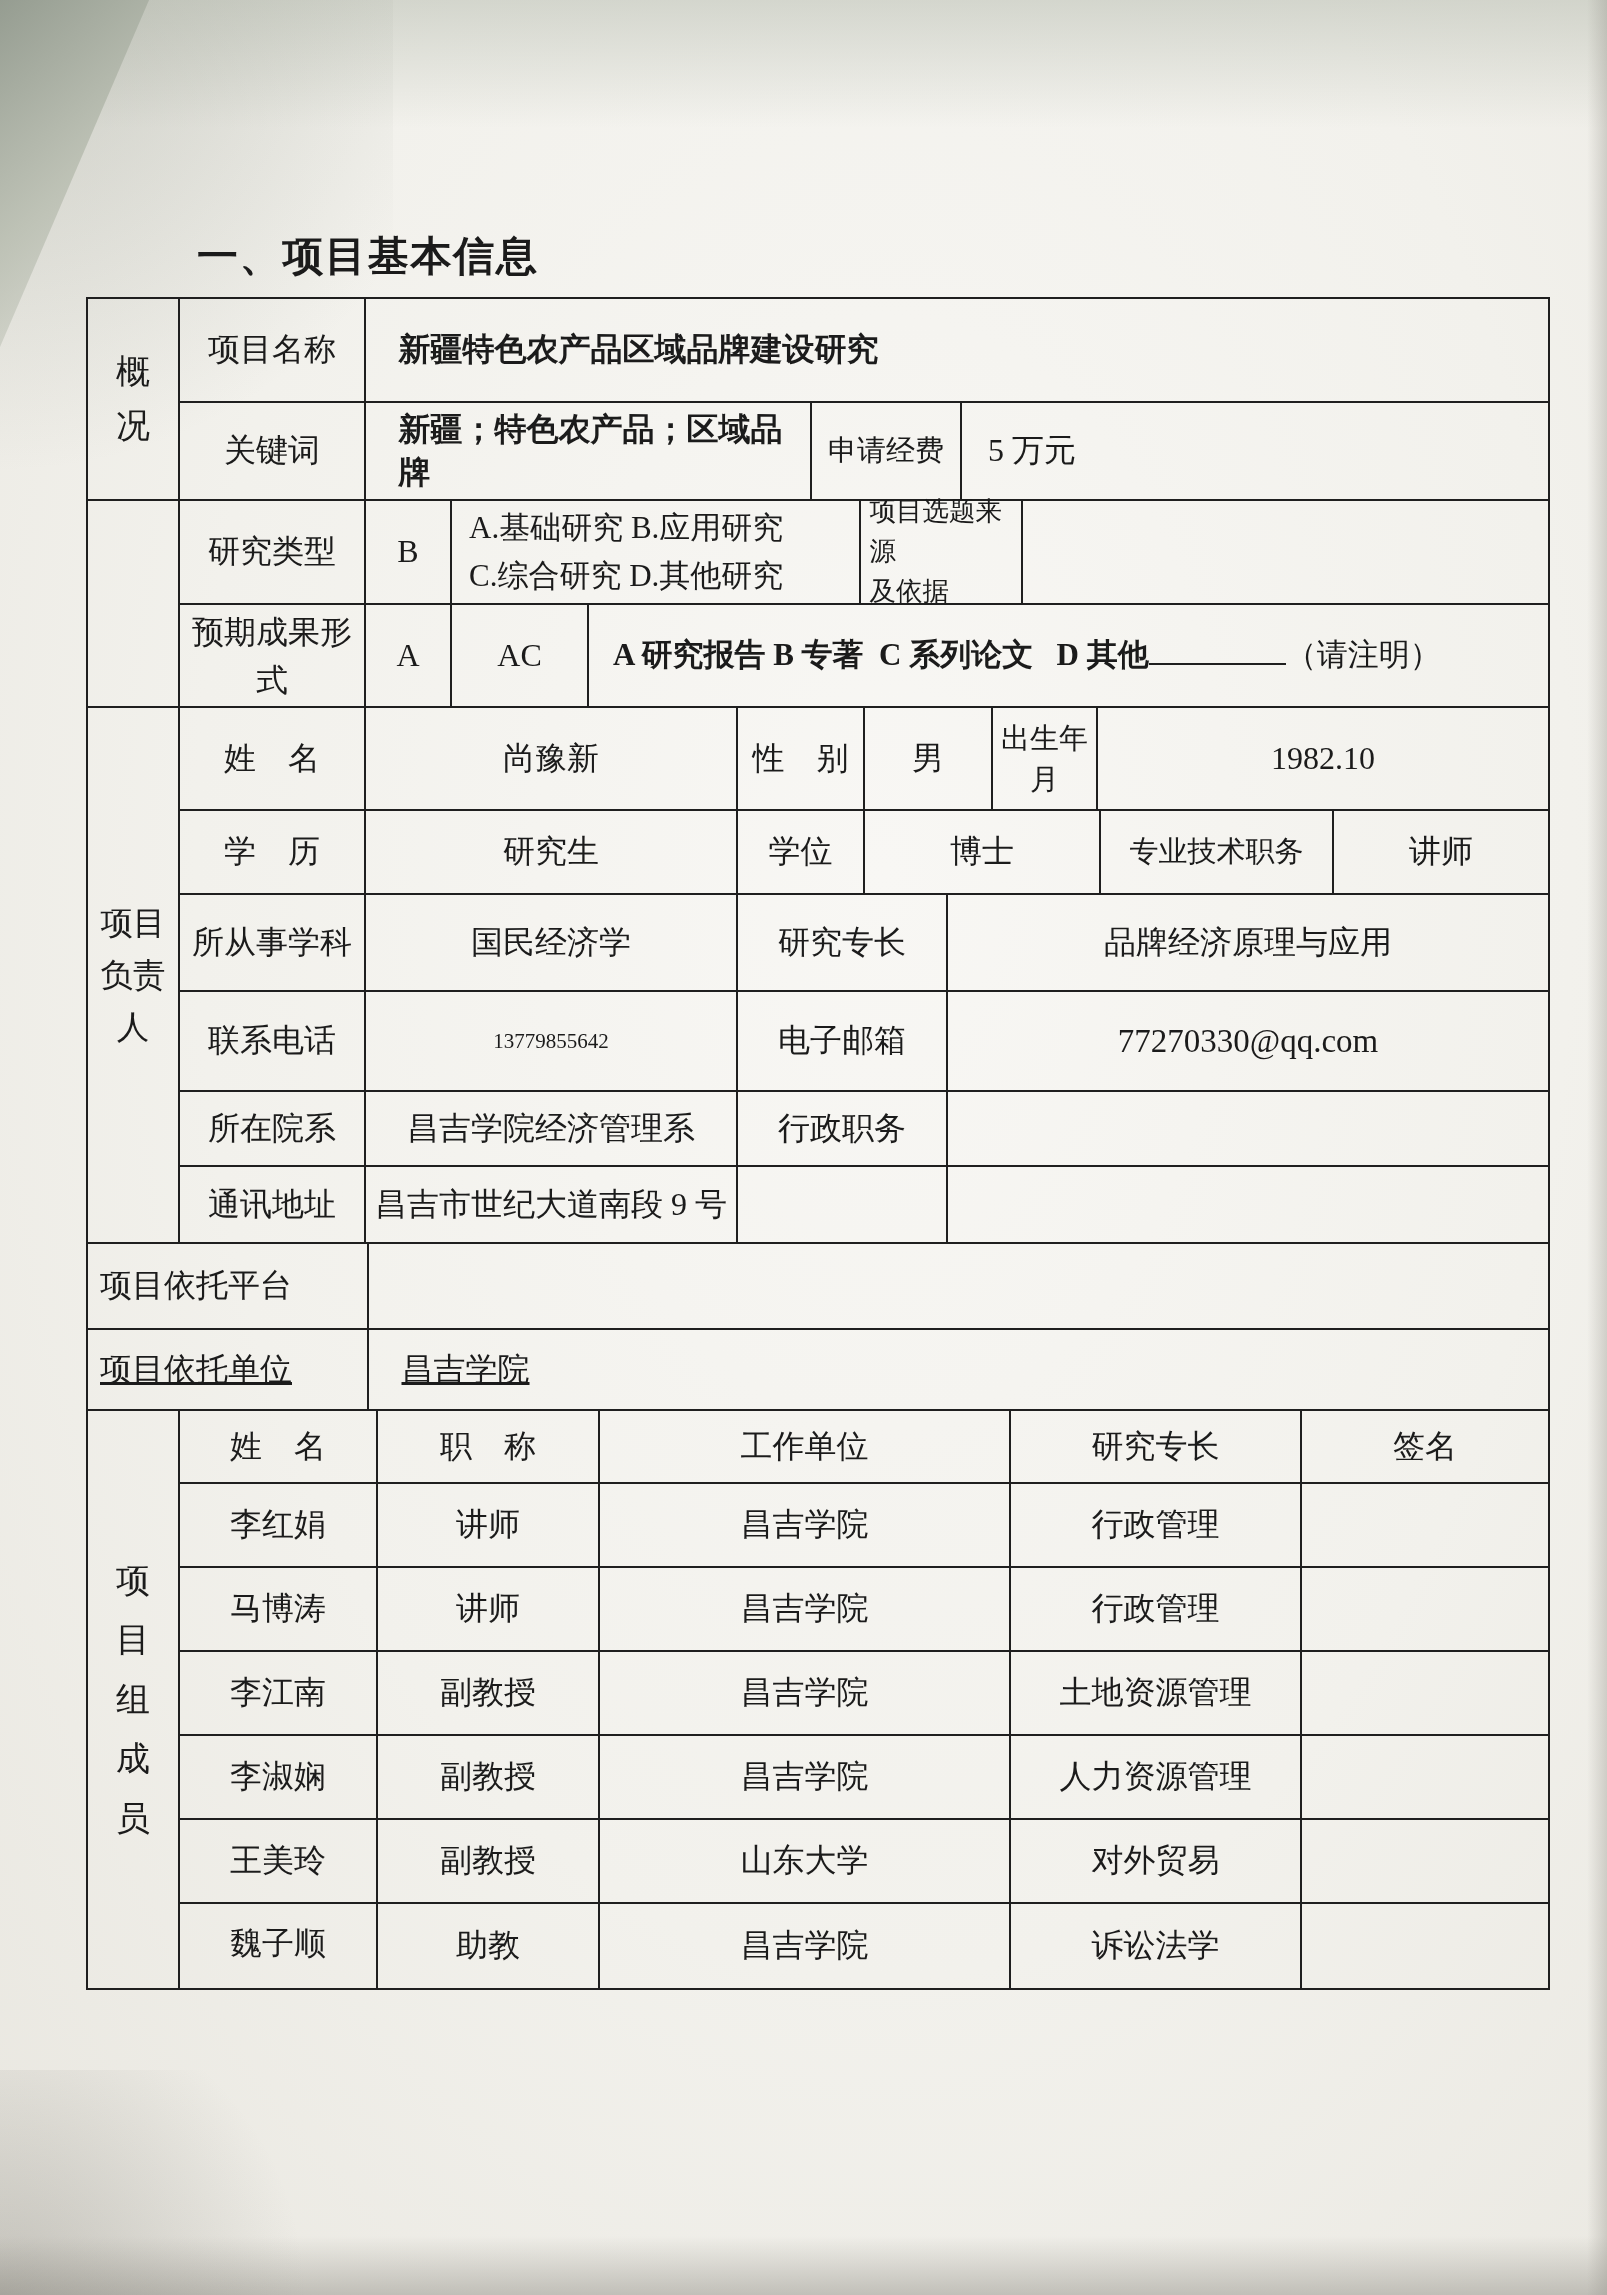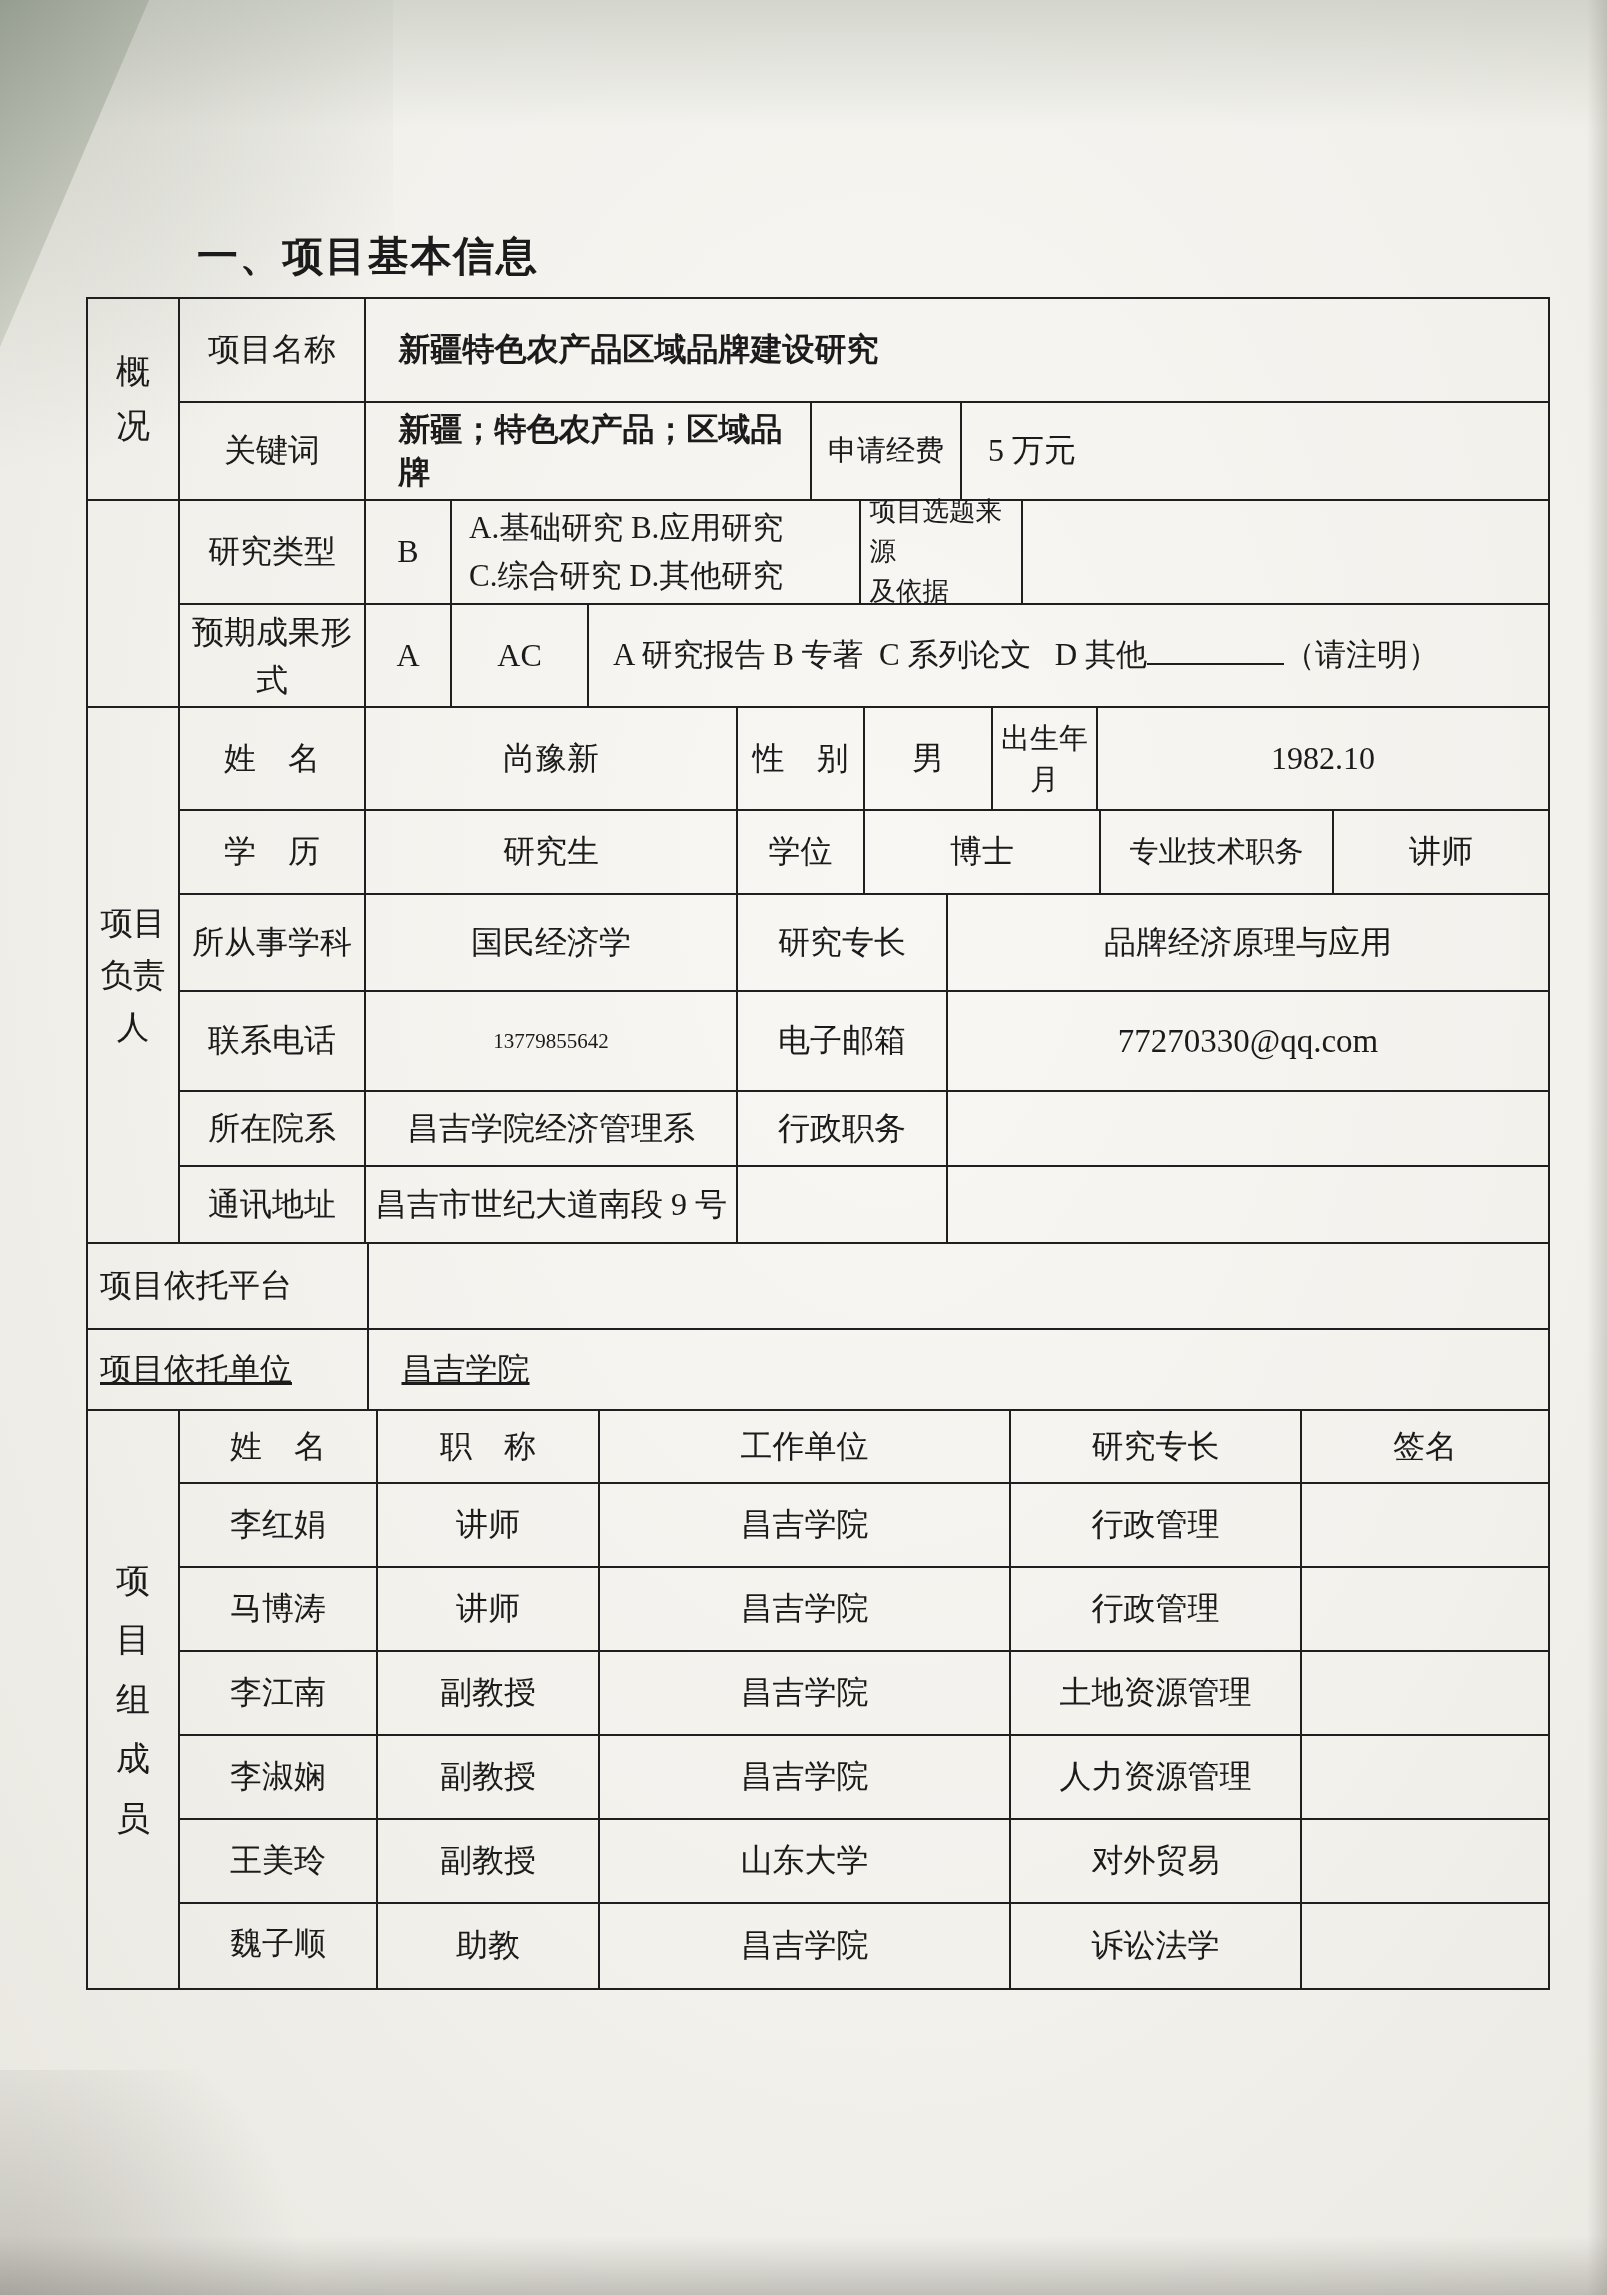--- a/index.html
+++ b/index.html
@@ -113,21 +113,21 @@
 C.综合研究  D.其他研究</div>
           <div class="cell left f31" style="flex:0 0 162px;padding-left:8.6px;line-height:1.5;">项目选题来源
 及依据</div>
           <div class="cell end flex1"></div>
         </div>
         <div class="row last" style="height:101px;">
           <div class="cell" style="flex:0 0 186px;line-height:1.5;">预期成果形
 式</div>
           <div class="cell" style="flex:0 0 86px;">A</div>
           <div class="cell" style="flex:0 0 137px;">AC</div>
-          <div class="cell end left flex1" style="padding-left:24px;font-size:31px;display:block;line-height:94px;white-space:nowrap;overflow:hidden;"><span style="white-space:pre;">A 研究报告 B 专著  C 系列论文   D 其他</span><span class="blank"></span><span>（请注明）</span></div>
+          <div class="cell end left flex1" style="padding-left:24px;font-size:31px;display:block;line-height:94px;white-space:nowrap;overflow:hidden;"><span style="white-space:pre;font-weight:bold;">A 研究报告 B 专著  C 系列论文   D 其他</span><span class="blank"></span><span>（请注明）</span></div>
         </div>
       </div>
     </div>
 
     <div class="group">
       <div class="vcell" style="font-size:32.5px;">项目
 负责
 人</div>
       <div class="grows">
         <div class="row" style="height:103px;">

